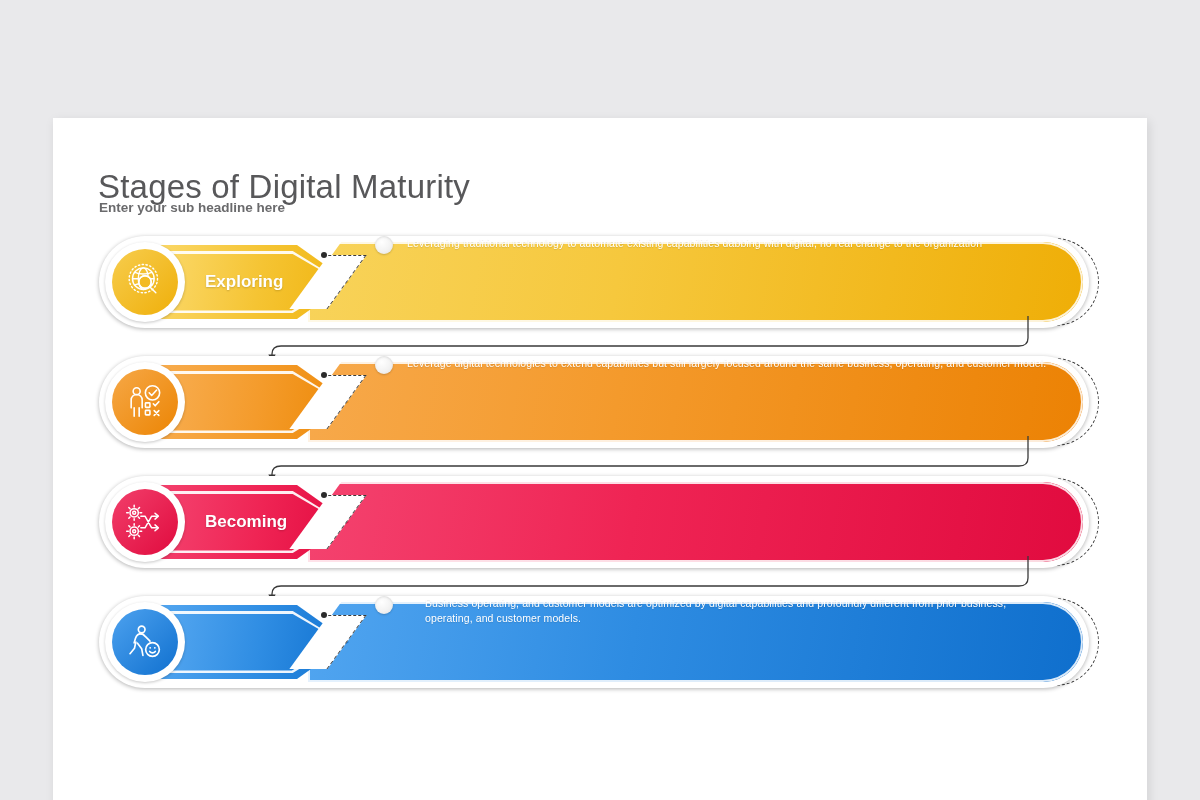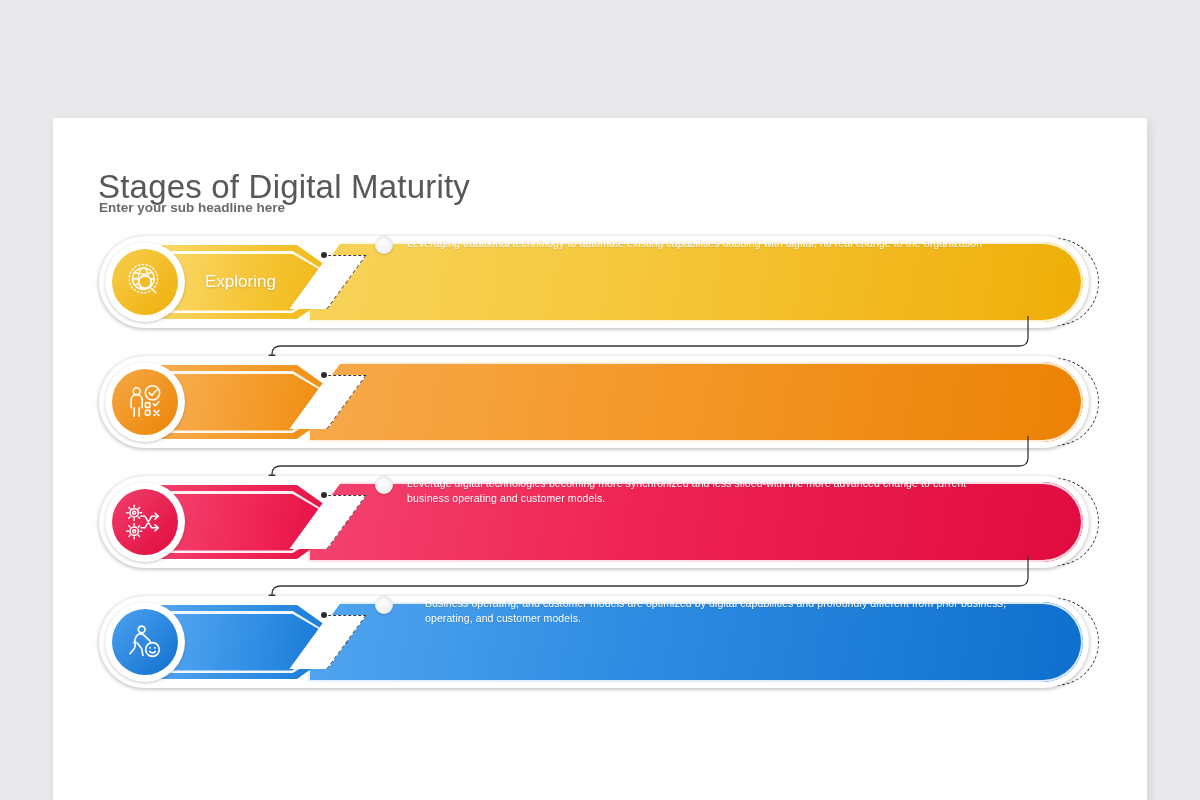--- a/index.html
+++ b/index.html
@@ -119,21 +119,21 @@
     position: absolute;
     left: 106px; top: 17.5px;
     width: 182px; height: 57px;
     clip-path: polygon(0 0, 73% 0, 100% 50%, 73% 100%, 0 100%);
   }
   .chev-label {
     position: absolute;
     left: 110px; top: 0; height: 92px;
     width: 170px;
     display: flex; align-items: center;
-    color: #ffffff; font-size: 17px; font-weight: 400;
+    color: #ffffff; font-size: 17px; font-weight: 700;
     padding-left: 42px;
     text-shadow: 0 1px 2px rgba(0,0,0,0.18);
   }
 
   
   .badge {
     position: absolute;
     left: 52px; top: 6px;
     width: 80px; height: 80px;
     border-radius: 50%;
@@ -253,20 +253,24 @@
                 <rect x="24.5" y="25" width="5.4" height="5.4" rx="0.8"></rect>
                 <rect x="24.5" y="34" width="5.4" height="5.4" rx="0.8"></rect>
                 <path d="M34 26.2l2.2 2.4 4.4-5M35 34.4l5.6 5.6M40.6 34.4L35 40"></path>
               </svg>
             </span>
           </div>
         </div>
         <div class="dash-notch"></div>
         <div class="dash-dot"></div>
 
+        <div class="desc">
+          <span class="bullet"></span>
+          <span class="desc-text">Leverage digital technologies to extend capabilities but still largely focused around the same business, operating, and customer model.</span>
+        </div>
 
         <div class="connector">
           <svg width="1094" height="46" viewBox="0 0 1094 46">
             <path d="M975 0 V22 Q975 30 966 30 H228 Q219 30 219 38 V40" stroke="#3a3a3a" stroke-width="1.3" fill="none"></path>
             <polygon points="219,46 215.4,38.5 222.6,38.5" fill="#3a3a3a"></polygon>
           </svg>
         </div>
       </div>
 
       <div class="row">
@@ -274,44 +278,41 @@
         <div class="pill"></div>
 
         <div class="panel" style="background:linear-gradient(100deg,#f4436f 0%,#ef2454 42%,#e10b3f 100%);">
           <div class="panel-bite"></div>
           <div class="panel-inner"></div>
         </div>
 
         <div class="chev" style="background:linear-gradient(100deg,#f4436f 0%,#ef2454 55%,#e30c41 100%);"></div>
         <div class="chev-outline"></div>
         <div class="chev-fill2" style="background:linear-gradient(100deg,#f4436f 0%,#ef2454 55%,#e30c41 100%);"></div>
+        <div class="chev-label">Becoming</div>
 
         <div class="badge">
           <div class="badge-in" style="background:linear-gradient(135deg,#f23f6b 0%,#e00b3e 100%);">
             <span>
               <svg viewBox="0 0 48 48" fill="none" stroke="#ffffff" stroke-width="1.8" stroke-linecap="round" stroke-linejoin="round">
                 <circle cx="11" cy="13" r="5"></circle>
                 <circle cx="11" cy="13" r="1.8"></circle>
                 <path d="M11 6v-2M11 22v-2M4 13H2M20 13h-2M6 8L4.6 6.6M17.4 19.4L16 18M16 8l1.4-1.4M4.6 19.4L6 18"></path>
                 <circle cx="11" cy="35" r="5"></circle>
                 <circle cx="11" cy="35" r="1.8"></circle>
                 <path d="M11 28v-2M11 44v-2M4 35H2M20 35h-2M6 30l-1.4-1.4M17.4 41.4L16 40M16 30l1.4-1.4M4.6 41.4L6 40"></path>
                 <path d="M19 17h5l8 14h6M19 31h5l8-14h6"></path>
                 <path d="M36 13.5l4 3.5-4 3.5M36 27.5l4 3.5-4 3.5"></path>
               </svg>
             </span>
           </div>
         </div>
         <div class="dash-notch"></div>
         <div class="dash-dot"></div>
 
-        <div class="desc" style="width:600px;">
-          <span class="bullet"></span>
-          <span class="desc-text">Leverage digital technologies becoming more synchronized and less siloed-with the more advanced change to current business operating and customer models.</span>
-        </div>
 
         <div class="connector">
           <svg width="1094" height="46" viewBox="0 0 1094 46">
             <path d="M975 0 V22 Q975 30 966 30 H228 Q219 30 219 38 V40" stroke="#3a3a3a" stroke-width="1.3" fill="none"></path>
             <polygon points="219,46 215.4,38.5 222.6,38.5" fill="#3a3a3a"></polygon>
           </svg>
         </div>
       </div>
 
       <div class="row">

